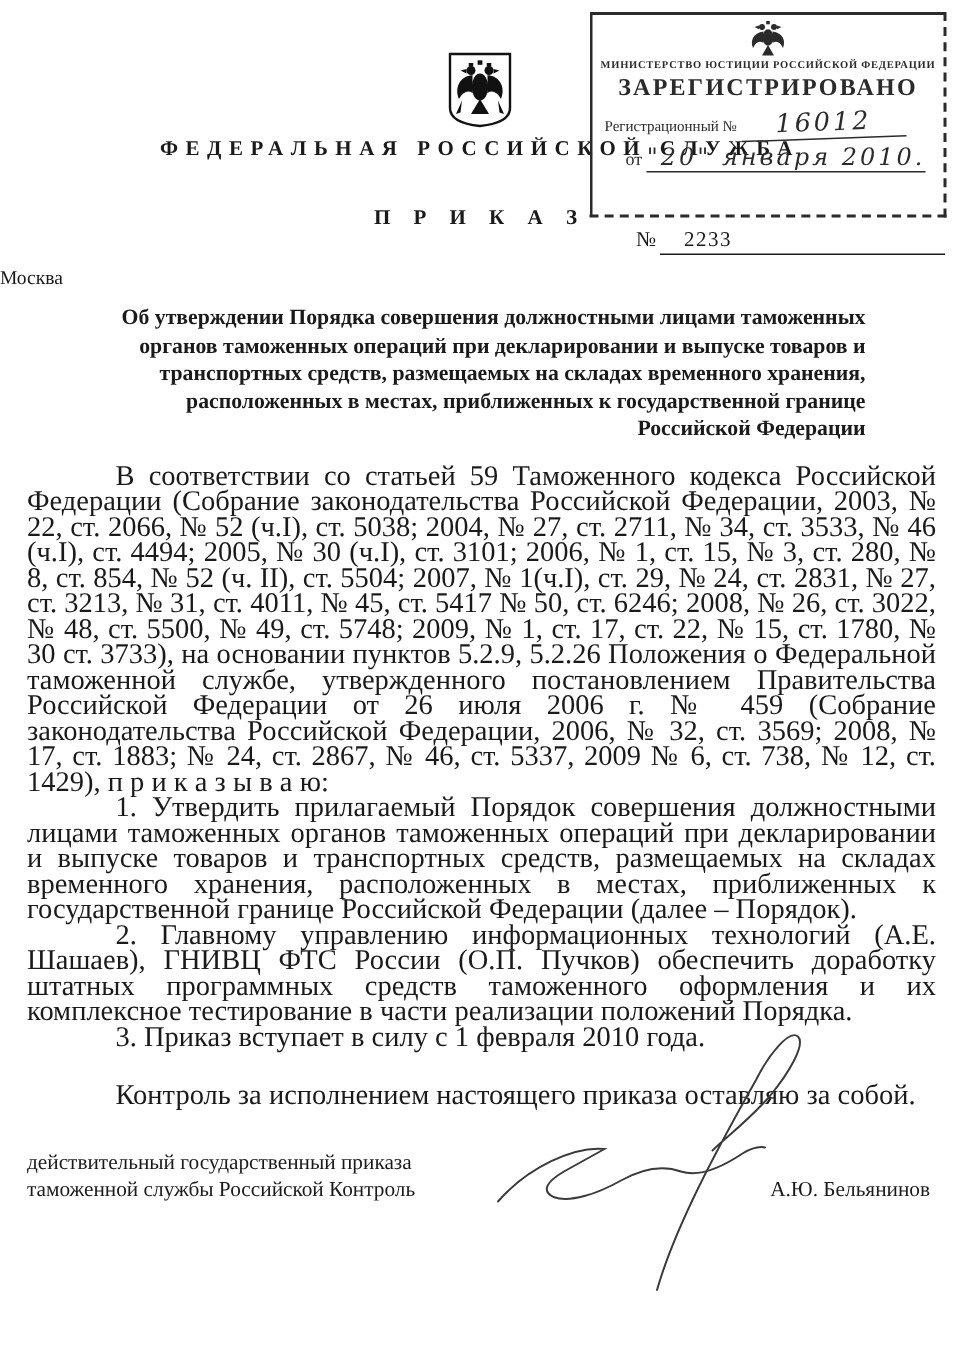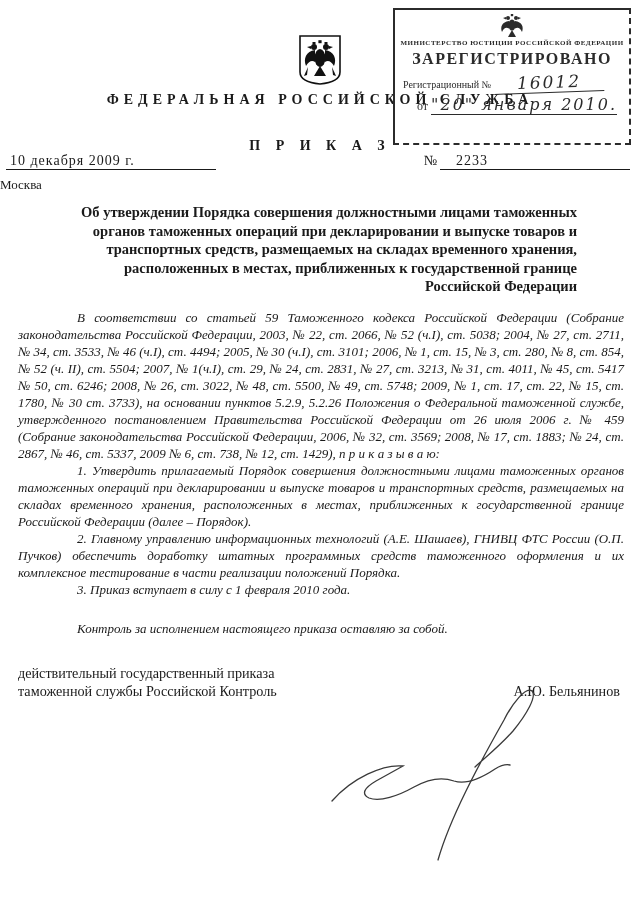--- a/index.html
+++ b/index.html
@@ -61,21 +61,21 @@
   }
   .stamp-dateline { margin-top:2px; font-size:12px; text-align:left; padding-left:22px; white-space:nowrap; }
   .stamp-dateline .hand { font-size:16px; border-bottom:1px solid #2b2b2b; }
   
   .content { position:absolute; top:203px; left:18px; width:606px; }
   .doc-title {
     font-weight:bold; font-size:14.5px; line-height:18.5px; text-align:right;
     width:512px; margin:0 auto 13px auto;
   }
   .para {
-    font-size:13px; line-height:17px; text-align:justify; text-indent:59px;font-style:italic;
+    font-size:19px; line-height:17px; text-align:justify; text-indent:59px;
   }
   .control { margin-top:22px; }
   .sigblock {
     margin-top:27px; position:relative; font-size:14.2px; line-height:18px;
   }
   .sig-name { position:absolute; right:4px; bottom:0; }
   
   .signature-svg { position:absolute; left:280px; top:668px; width:290px; height:212px; pointer-events:none; }
 </style>
 </head>
@@ -99,21 +99,20 @@
       <path d="M23,32 l-6,10 h12 Z"></path>
       <path d="M11,33 l-4,9 3,-1 z"></path>
         <path d="M35,33 l4,9 -3,-1 z"></path>
     </g>
   </svg>
 
   <div class="agency">ФЕДЕРАЛЬНАЯ РОССИЙСКОЙ СЛУЖБА</div>
   <div class="prikaz">П Р И К А З</div>
 
   <div class="daterow">
-    <span class="doc-date">10 декабря 2009 г.</span>
     <span class="doc-num-label">№</span>
     <span class="doc-num-value">2233</span>
   </div>
   <div class="city">Москва</div>
 
   <div class="stamp">
     <svg class="stamp-eagle" viewBox="0 0 30 26">
       <g fill="#2b2b2b">
         <circle cx="11" cy="6" r="2"></circle>
           <circle cx="19" cy="6" r="2"></circle>

